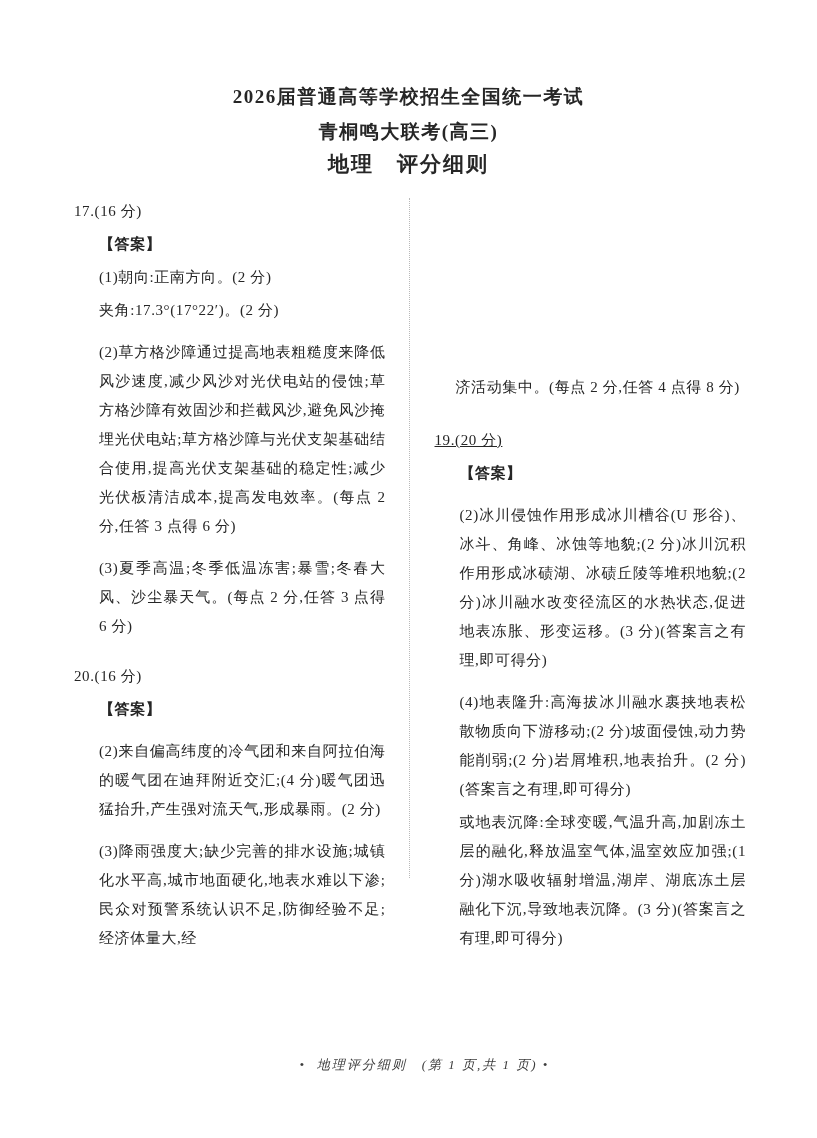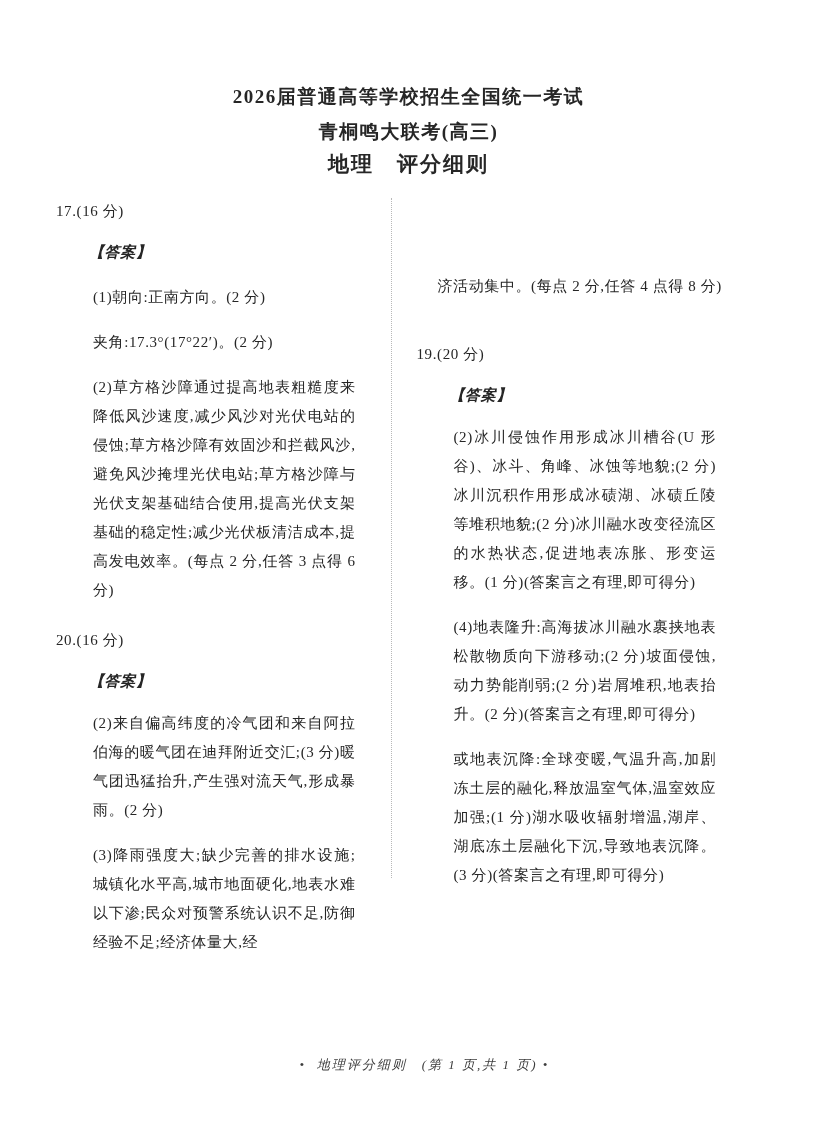--- a/index.html
+++ b/index.html
@@ -18,39 +18,39 @@
     text-align:center;font-weight:bold;white-space:pre;
   }
   .hline.t1{top:84px;font-size:19px;letter-spacing:1.5px;}
   .hline.t2{top:119px;font-size:19px;letter-spacing:1.5px;}
   .hline.t3{
     top:150px;font-size:21px;letter-spacing:2px;
     font-family:"Liberation Sans","DejaVu Sans",sans-serif;
   }
   
   .content{
-    position:absolute;top:197px;left:56px;width:676px;
-    display:flex;align-items:center;gap:17px;
+    position:absolute;top:197px;left:74px;width:676px;
+    display:flex;align-items:flex-end;gap:17px;
   }
   .col{
     font-size:15px;line-height:29px;
     text-align:justify;letter-spacing:0.6px;
   }
   .col-left{width:324px;}
   .col-right{width:324px;margin-left:28px;}
   .divider{
     position:absolute;top:1px;left:335px;height:680px;
     border-left:1px dotted #b8b8b8;
   }
   .qnum{margin:0;}
   .qnum.later{margin-top:21px;}
   .ans{margin-left:21px;}
-  .ans p{margin:16px;}
+  .ans p{margin:4px;}
   .ans p.gap{margin-top:13px;}
-  .ans .label{font-weight:bold;margin:12px;font-style:italic;}
+  .ans .label{font-weight:bold;margin:4px;}
   .cont{margin:8px 0 0 21px;}
   
   .footer{
     position:absolute;top:1056px;left:16px;width:100%;
     text-align:center;font-style:italic;
     font-size:13px;color:#3c3c3c;letter-spacing:2px;white-space:pre;
   }
 </style>
 </head>
 <body>
@@ -65,37 +65,38 @@
 
     <div class="divider"></div>
 
     <div class="col col-left">
       <div class="qnum">17.(16 分)</div>
       <div class="ans">
         <p class="label">【答案】</p>
         <p>(1)朝向:正南方向。(2 分)</p>
         <p>夹角:17.3°(17°22′)。(2 分)</p>
         <p class="gap">(2)草方格沙障通过提高地表粗糙度来降低风沙速度,减少风沙对光伏电站的侵蚀;草方格沙障有效固沙和拦截风沙,避免风沙掩埋光伏电站;草方格沙障与光伏支架基础结合使用,提高光伏支架基础的稳定性;减少光伏板清洁成本,提高发电效率。(每点 2 分,任答 3 点得 6 分)</p>
+        <p class="gap">(3)夏季高温;冬季低温冻害;暴雪;冬春大风、沙尘暴天气。(每点 2 分,任答 3 点得 6 分)</p>
       </div>
 
       <div class="qnum later">20.(16 分)</div>
       <div class="ans">
         <p class="label">【答案】</p>
-        <p class="gap">(2)来自偏高纬度的冷气团和来自阿拉伯海的暖气团在迪拜附近交汇;(3 分)暖气团迅猛抬升,产生强对流天气,形成暴雨。(2 分)</p>
+        <p class="gap">(2)来自偏高纬度的冷气团和来自阿拉伯海的暖气团在迪拜附近交汇;(4 分)暖气团迅猛抬升,产生强对流天气,形成暴雨。(2 分)</p>
         <p class="gap">(3)降雨强度大;缺少完善的排水设施;城镇化水平高,城市地面硬化,地表水难以下渗;民众对预警系统认识不足,防御经验不足;经济体量大,经</p>
       </div>
     </div>
 
     <div class="col col-right">
       <p class="cont">济活动集中。(每点 2 分,任答 4 点得 8 分)</p>
 
-      <div class="qnum later" style="margin-top:39px;">19.(20 分)</div>
+      <div class="qnum later" style="margin-top:24px;text-decoration:underline;">19.(20 分)</div>
       <div class="ans">
         <p class="label">【答案】</p>
-        <p class="gap">(2)冰川侵蚀作用形成冰川槽谷(U 形谷)、冰斗、角峰、冰蚀等地貌;(2 分)冰川沉积作用形成冰碛湖、冰碛丘陵等堆积地貌;(2 分)冰川融水改变径流区的水热状态,促进地表冻胀、形变运移。(1 分)(答案言之有理,即可得分)</p>
+        <p class="gap">(2)冰川侵蚀作用形成冰川槽谷(U 形谷)、冰斗、角峰、冰蚀等地貌;(2 分)冰川沉积作用形成冰碛湖、冰碛丘陵等堆积地貌;(2 分)冰川融水改变径流区的水热状态,促进地表冻胀、形变运移。(3 分)(答案言之有理,即可得分)</p>
         <p class="gap">(4)地表隆升:高海拔冰川融水裹挟地表松散物质向下游移动;(2 分)坡面侵蚀,动力势能削弱;(2 分)岩屑堆积,地表抬升。(2 分)(答案言之有理,即可得分)</p>
         <p>或地表沉降:全球变暖,气温升高,加剧冻土层的融化,释放温室气体,温室效应加强;(1 分)湖水吸收辐射增温,湖岸、湖底冻土层融化下沉,导致地表沉降。(3 分)(答案言之有理,即可得分)</p>
       </div>
     </div>
 
   </div>
 
   <div class="footer">•  地理评分细则　(第 1 页,共 1 页) •</div>
 
 </div>

